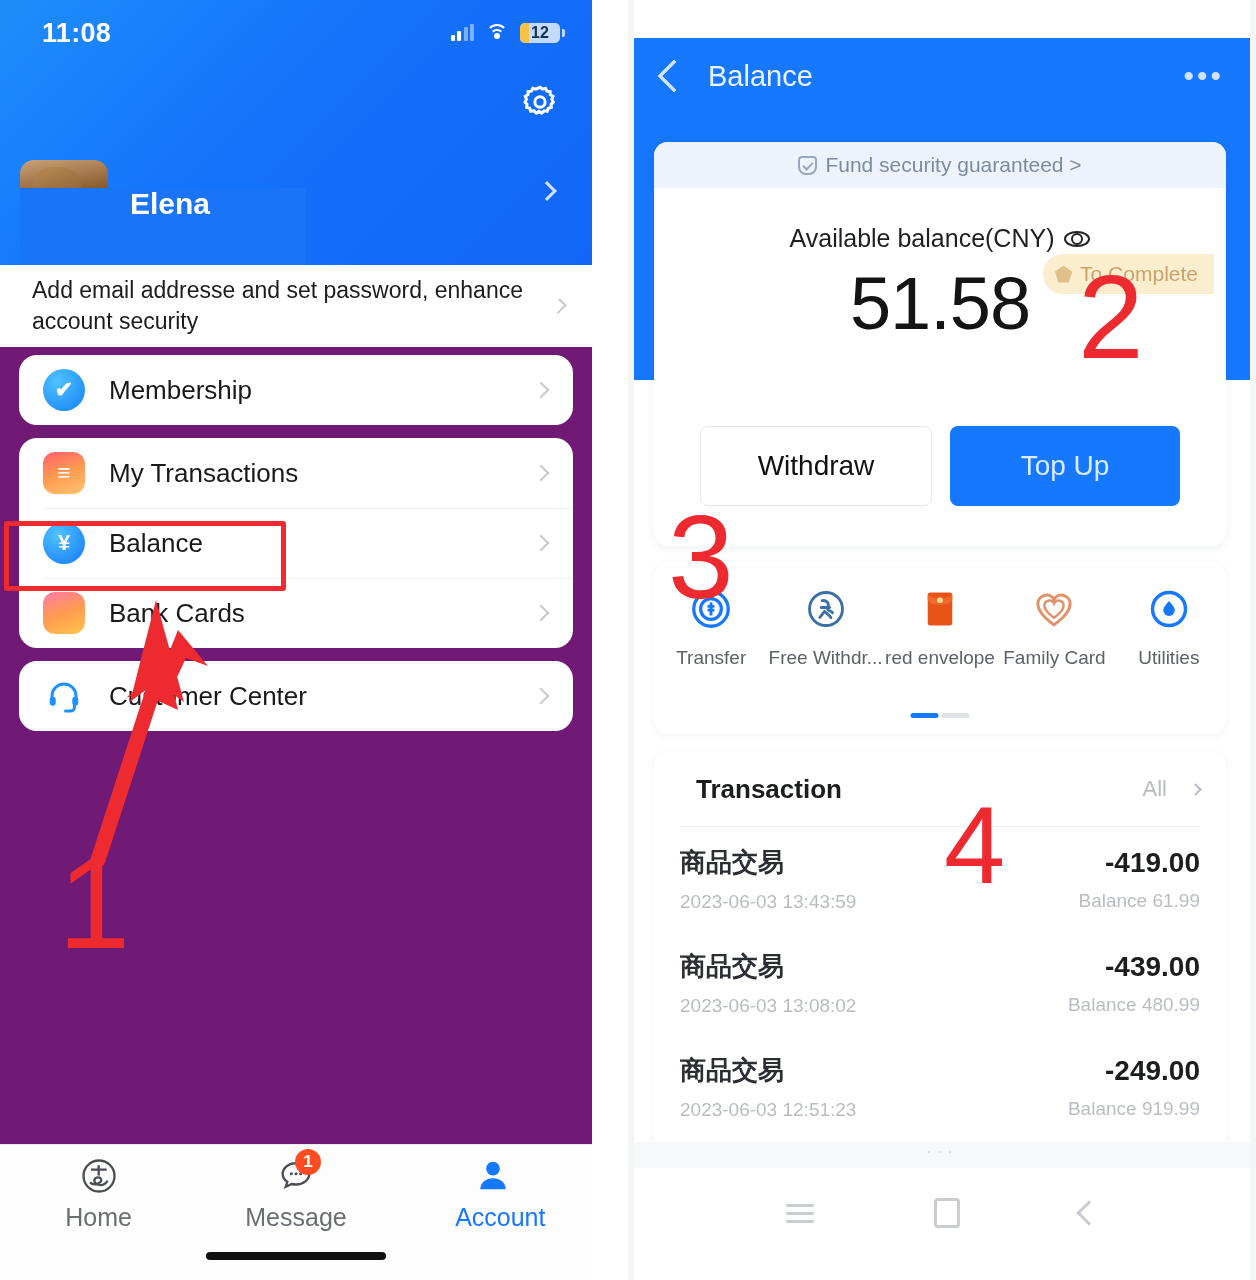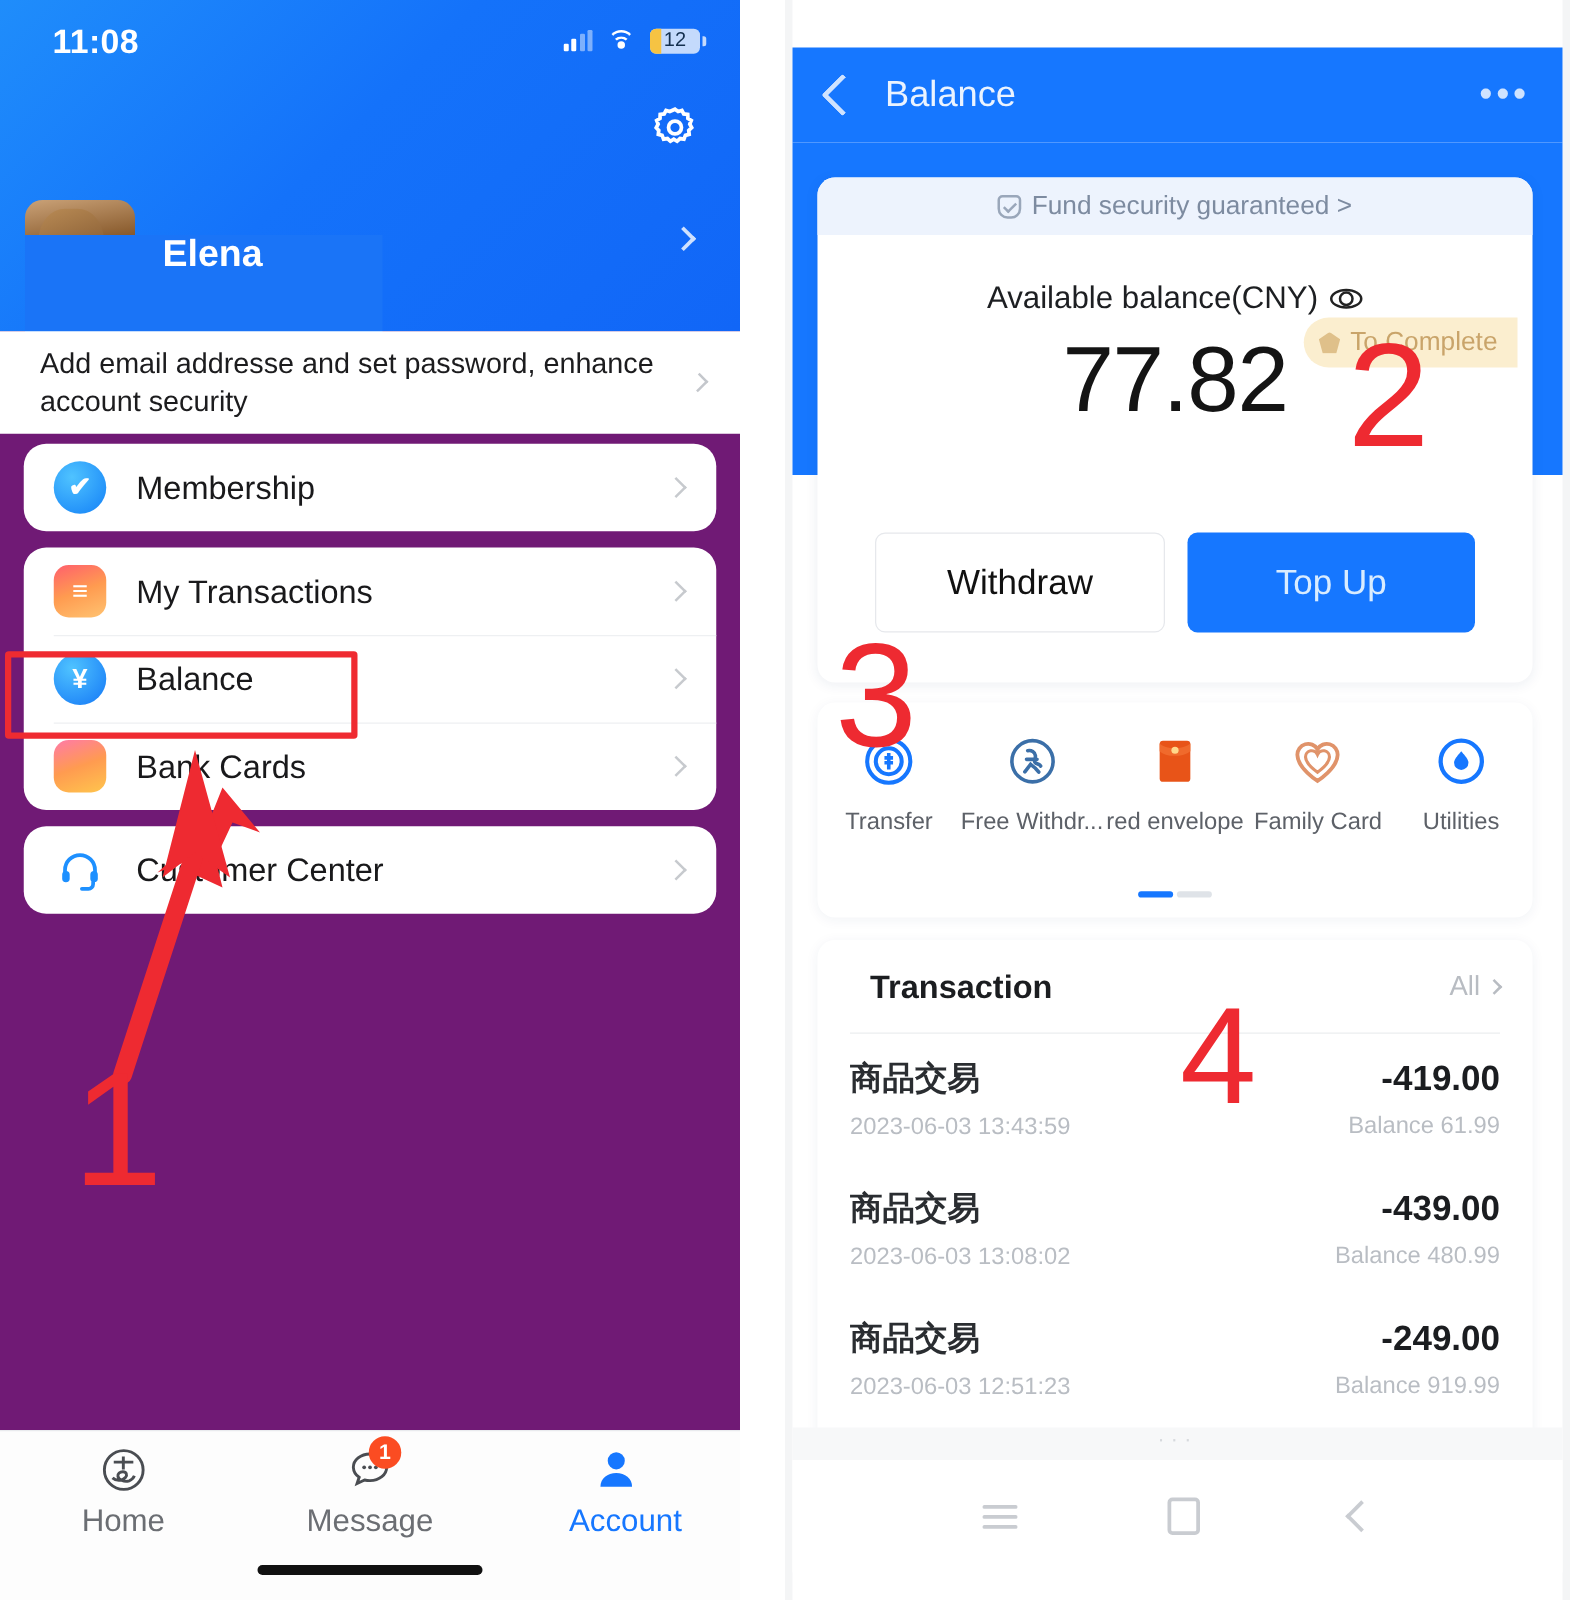--- a/index.html
+++ b/index.html
@@ -40,21 +40,21 @@
     border-radius:50%; }
   .wifi b:nth-child(1){ width:22px;height:22px; top:0; }
   .wifi b:nth-child(2){ width:14px;height:14px; top:4.5px; }
   .wifi b:nth-child(3){ width:6px;height:6px; top:9px; background:#fff;
     border-radius:50%; border:none; }
   .batt { position:relative; width:40px; height:20px; border-radius:5px;
     background:#c4dafc; display:flex; align-items:center; }
   .batt .fill { position:absolute; left:0; top:0; bottom:0; width:9px;
     background:#f6c343; border-radius:5px 0 0 5px; }
   .batt .num { position:relative; width:100%; text-align:center;
-    font-size:16px; font-weight:400; color:#14304f; }
+    font-size:16px; font-weight:700; color:#14304f; }
   .batt .tip { position:absolute; right:-5px; top:6px; width:3px; height:8px;
     background:#c4dafc; border-radius:0 2px 2px 0; }
 
   .gear-btn { position:absolute; right:32px; top:82px; width:40px; height:40px; }
   .gear-btn svg { width:40px; height:40px; display:block; }
 
   .l-profile { position:absolute; left:20px; top:160px; width:552px; height:88px;
     display:flex; align-items:center; }
   .avatar { width:88px; height:88px; border-radius:14px; overflow:hidden;
     position:relative; flex:0 0 auto;
@@ -198,21 +198,21 @@
   .pager i { display:block; width:28px; height:5px; background:#dfe3e8; border-radius:3px;}
   .pager i.on { background:#1677ff; }
 
   .tx-card { position:absolute; left:26px; top:752px; width:572px; height:412px;
     background:#fff; border-radius:14px; box-shadow:0 2px 10px rgba(20,50,100,.06);
     padding: 0 26px; }
   .tx-head { height:74px; display:flex; align-items:center;
     justify-content:space-between;margin-left:16px; }
   .tx-head .h { font-size:26px; font-weight:700; color:#1b1d20; }
   .tx-head .all { font-size:22px; color:#b8bcc2; display:flex;
-    align-items:center; gap:7px; }
+    align-items:center; gap:24px; }
   .tx-head .all .chev { width:9px;height:9px;border-width:2px;color:#b8bcc2; }
   .tx-sep { height:1px; background:#eceef0; }
   .tx-row { height:104px; display:flex; align-items:center;
     justify-content:space-between; }
   .tx-l .t1 { font-size:26px; color:#2a2d31; font-weight:600; }
   .tx-l .t2 { font-size:19px; color:#b9bdc3; margin-top:11px; }
   .tx-r { text-align:right; }
   .tx-r .a1 { font-size:28px; color:#1b1d20; font-weight:700; }
   .tx-r .a2 { font-size:19px; color:#b9bdc3; margin-top:11px; }
 
@@ -384,21 +384,21 @@
 
     <div class="bal-card">
       <div class="fund-bar">
         <span class="shield"></span>
         <span>Fund security guaranteed &gt;</span>
       </div>
       <div class="bal-label">
         <span>Available balance(CNY)</span>
         <span class="eye"></span>
       </div>
-      <div class="bal-amount">77.82</div>
+      <div class="bal-amount">51.58</div>
 
       <div class="to-complete">
         <span class="tc-ic"></span>
         <span>To Complete</span>
       </div>
 
       <div class="btn-row">
         <div class="btn btn-ghost">Withdraw</div>
         <div class="btn btn-primary">Top Up</div>
       </div>

